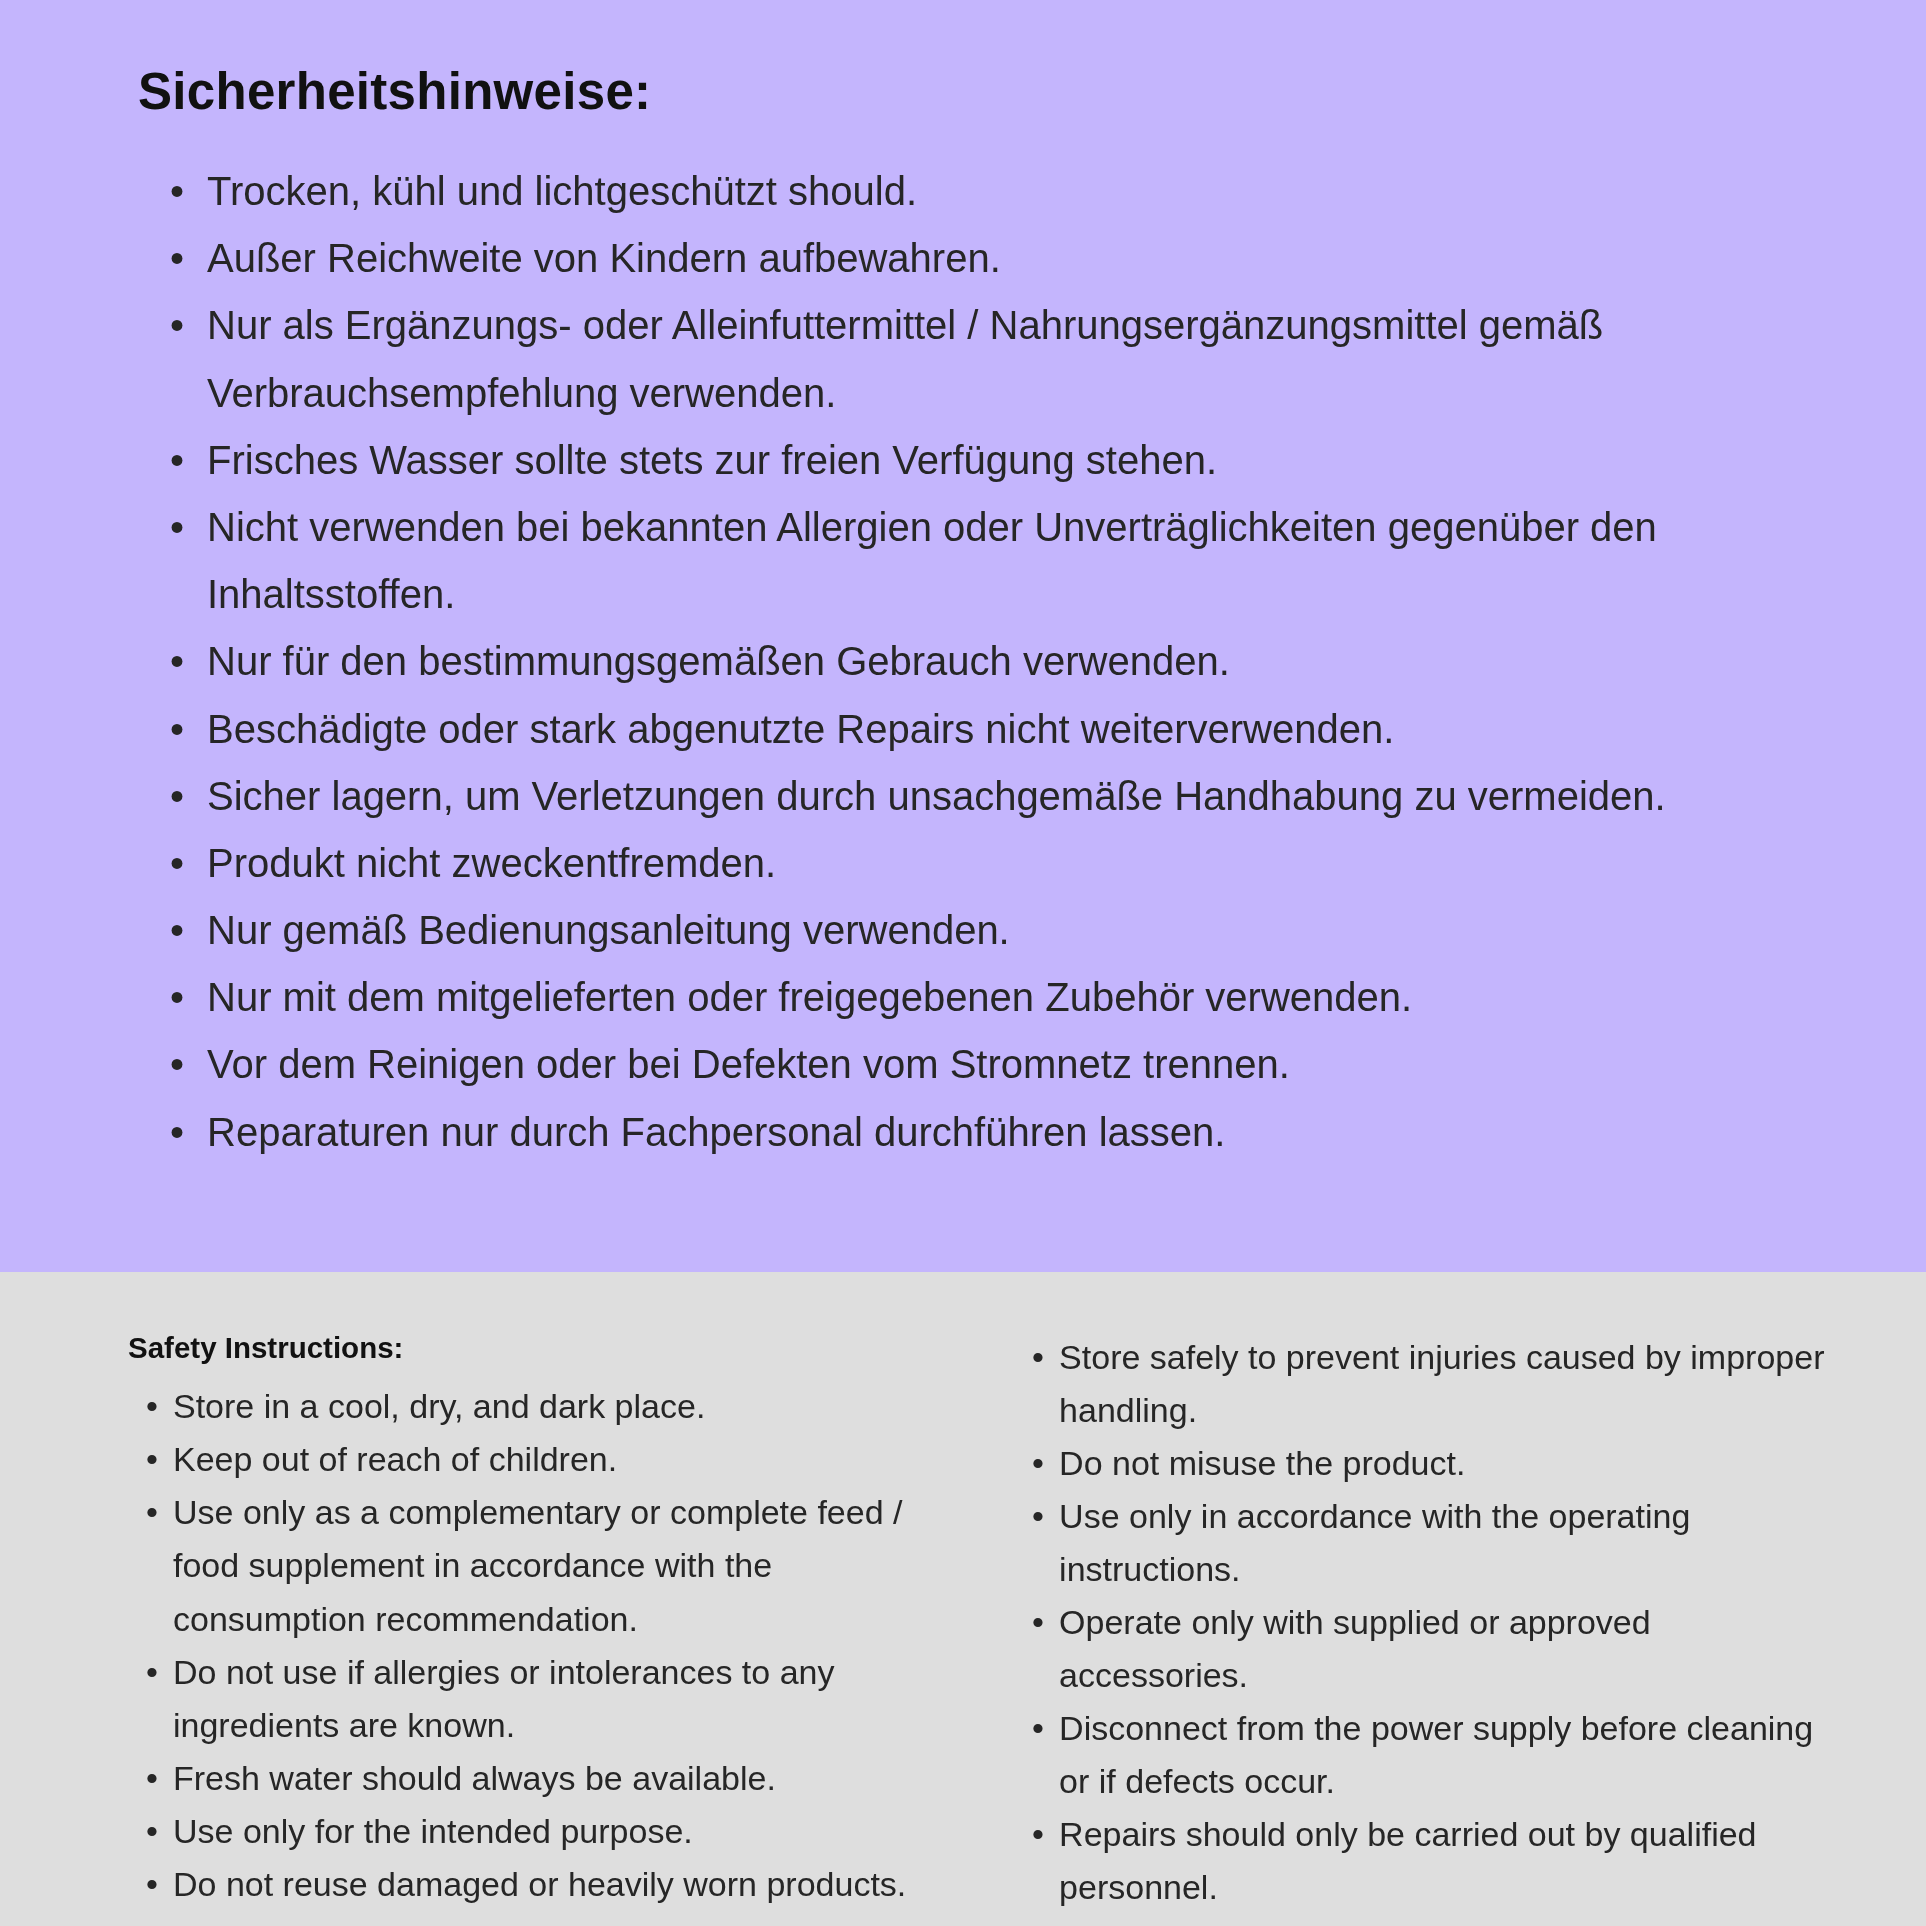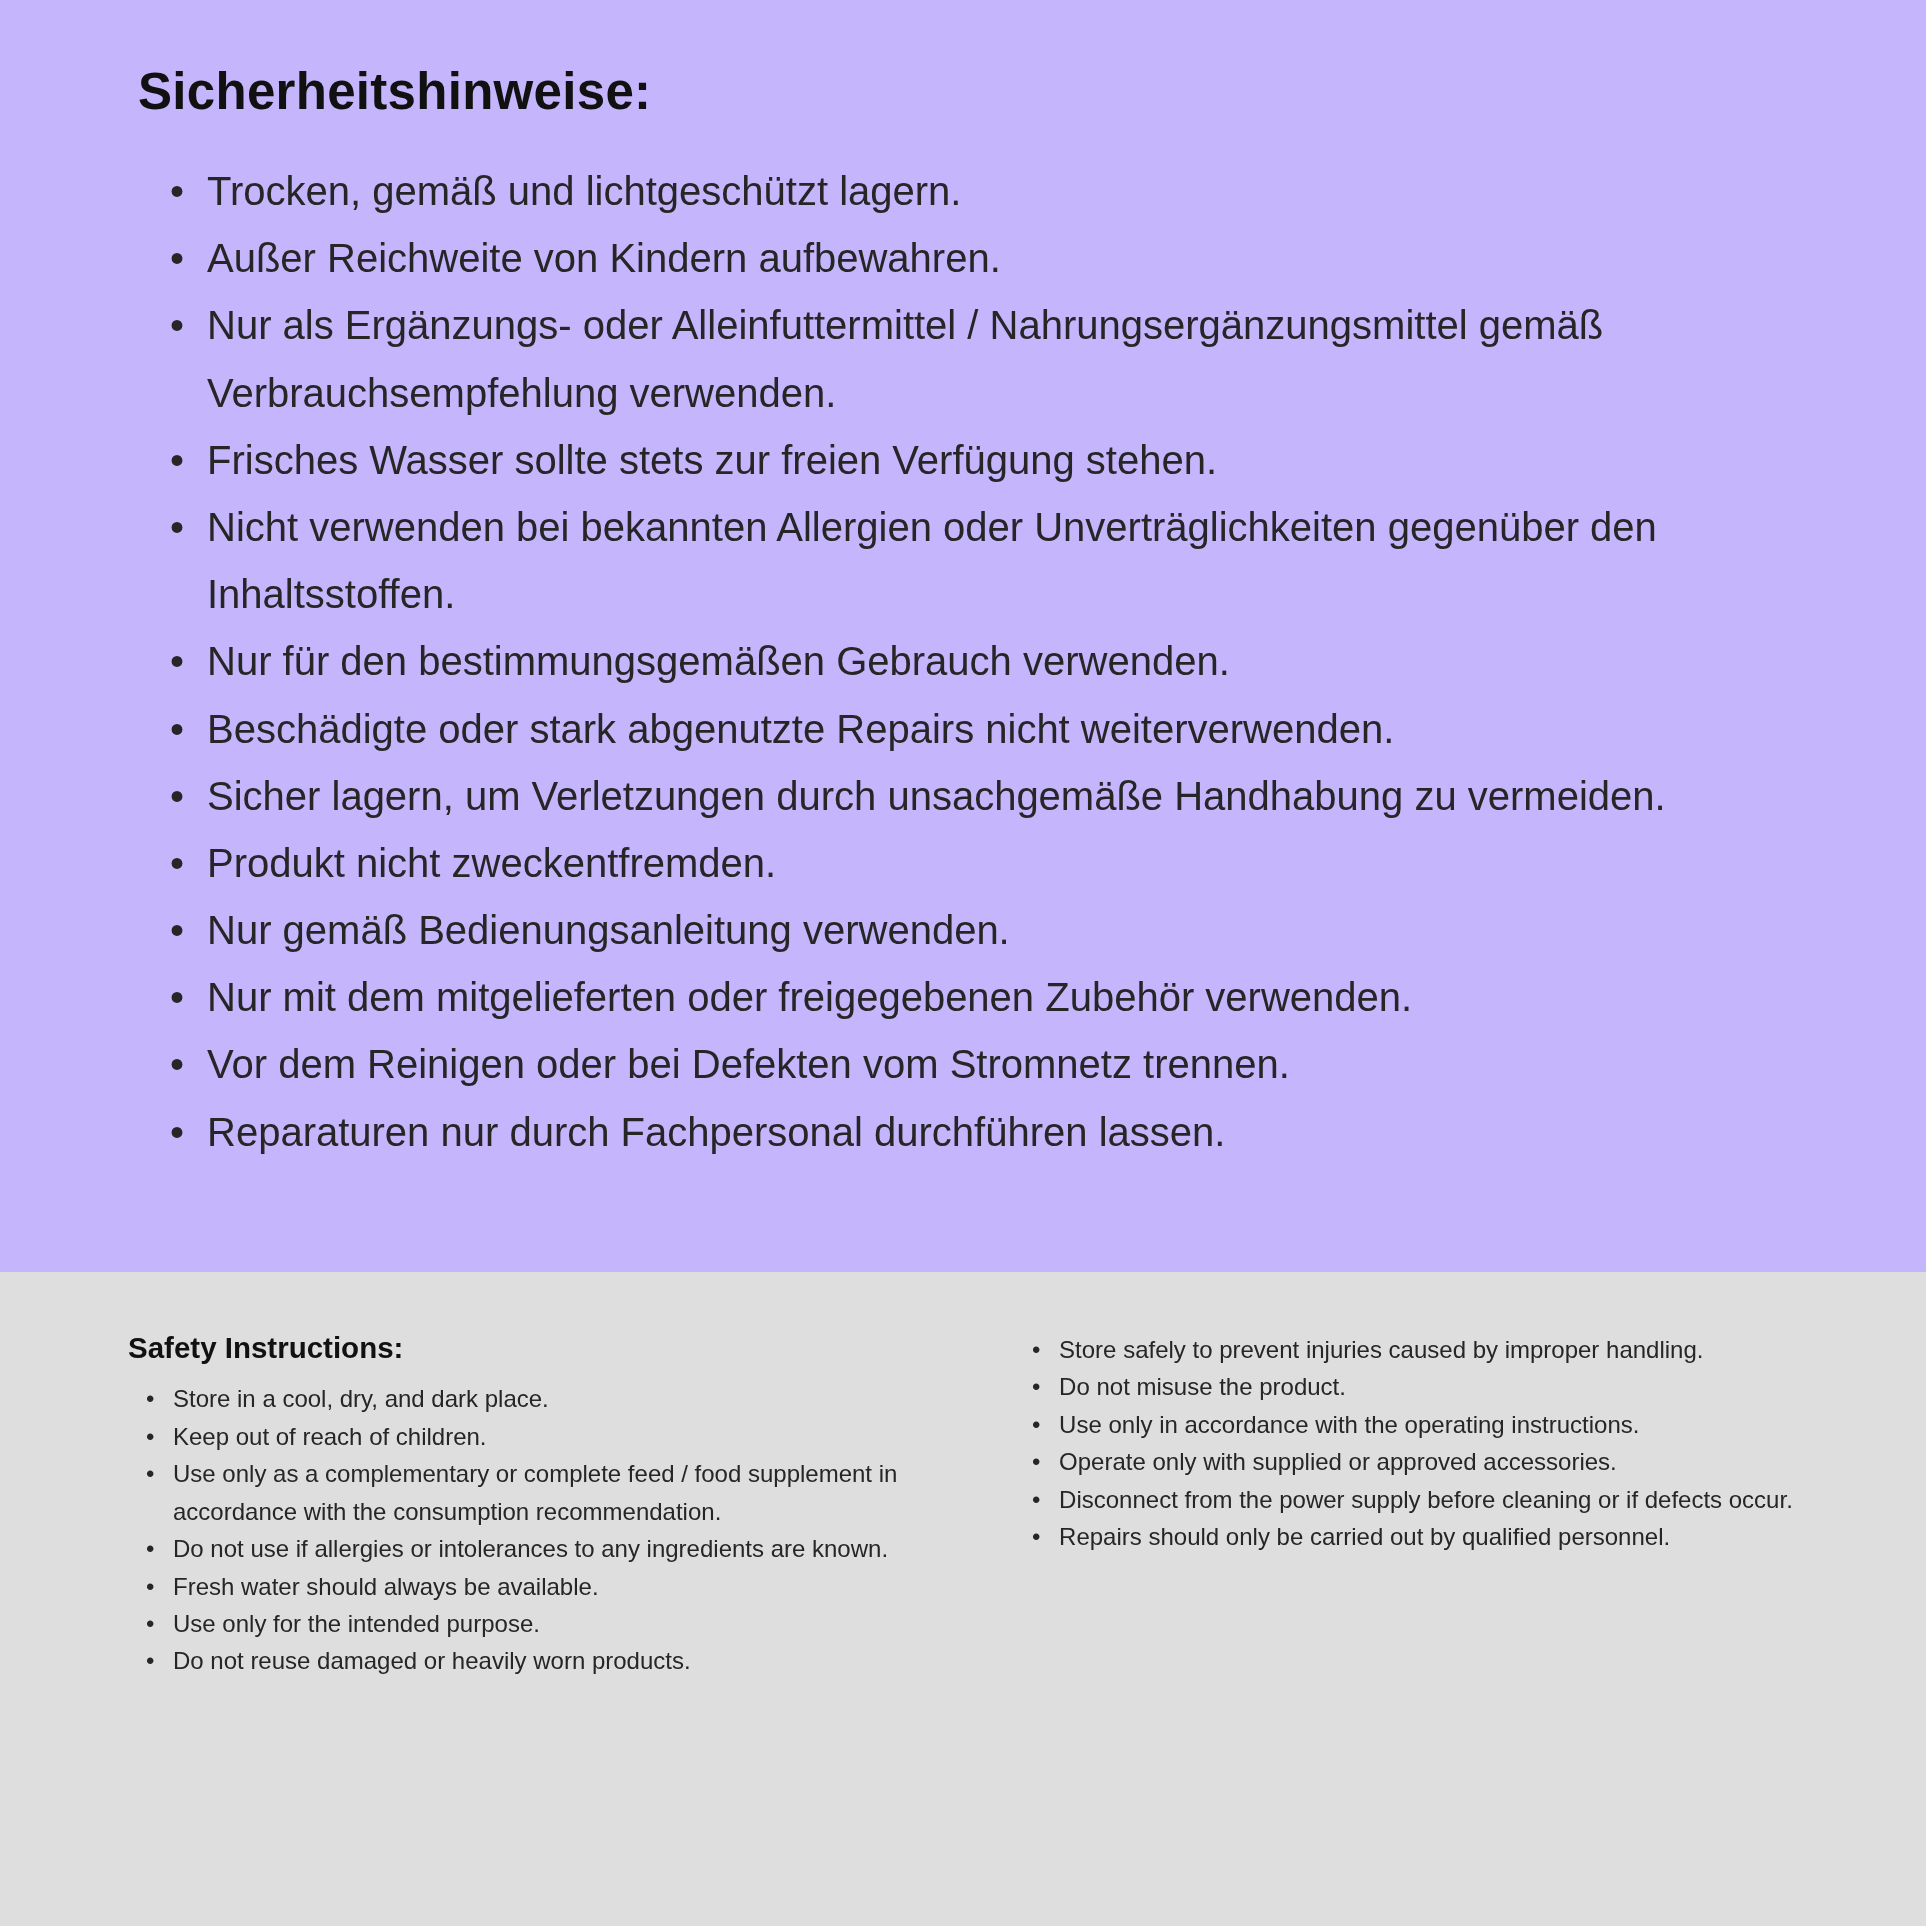--- a/index.html
+++ b/index.html
@@ -71,21 +71,21 @@
   }
 
   .english-title {
     font-size: 29.5px;
     font-weight: 700;
     color: #111111;
     margin-bottom: 15.4px;
   }
 
   .english-section ul.bullet-list {
-    font-size: 24px;
+    font-size: 34px;
     line-height: 1.56;
     color: #262626;
     padding-left: 18px;
   }
 
   .english-section ul.bullet-list li {
     padding-left: 27px;
   }
 
   .english-col-right ul.bullet-list {
@@ -93,21 +93,21 @@
   }
 </style>
 </head>
 <body>
 
 <div class="page">
 
   <section class="german-section">
     <h1 class="german-title">Sicherheitshinweise:</h1>
     <ul class="bullet-list">
-        <li>Trocken, gemäß und lichtgeschützt lagern.</li>
+        <li>Trocken, kühl und lichtgeschützt should.</li>
         <li>Außer Reichweite von Kindern aufbewahren.</li>
         <li>Nur als Ergänzungs- oder Alleinfuttermittel / Nahrungsergänzungsmittel gemäß Verbrauchsempfehlung verwenden.</li>
         <li>Frisches Wasser sollte stets zur freien Verfügung stehen.</li>
         <li>Nicht verwenden bei bekannten Allergien oder Unverträglichkeiten gegenüber den Inhaltsstoffen.</li>
         <li>Nur für den bestimmungsgemäßen Gebrauch verwenden.</li>
         <li>Beschädigte oder stark abgenutzte Repairs nicht weiterverwenden.</li>
         <li>Sicher lagern, um Verletzungen durch unsachgemäße Handhabung zu vermeiden.</li>
         <li>Produkt nicht zweckentfremden.</li>
         <li>Nur gemäß Bedienungsanleitung verwenden.</li>
         <li>Nur mit dem mitgelieferten oder freigegebenen Zubehör verwenden.</li>

